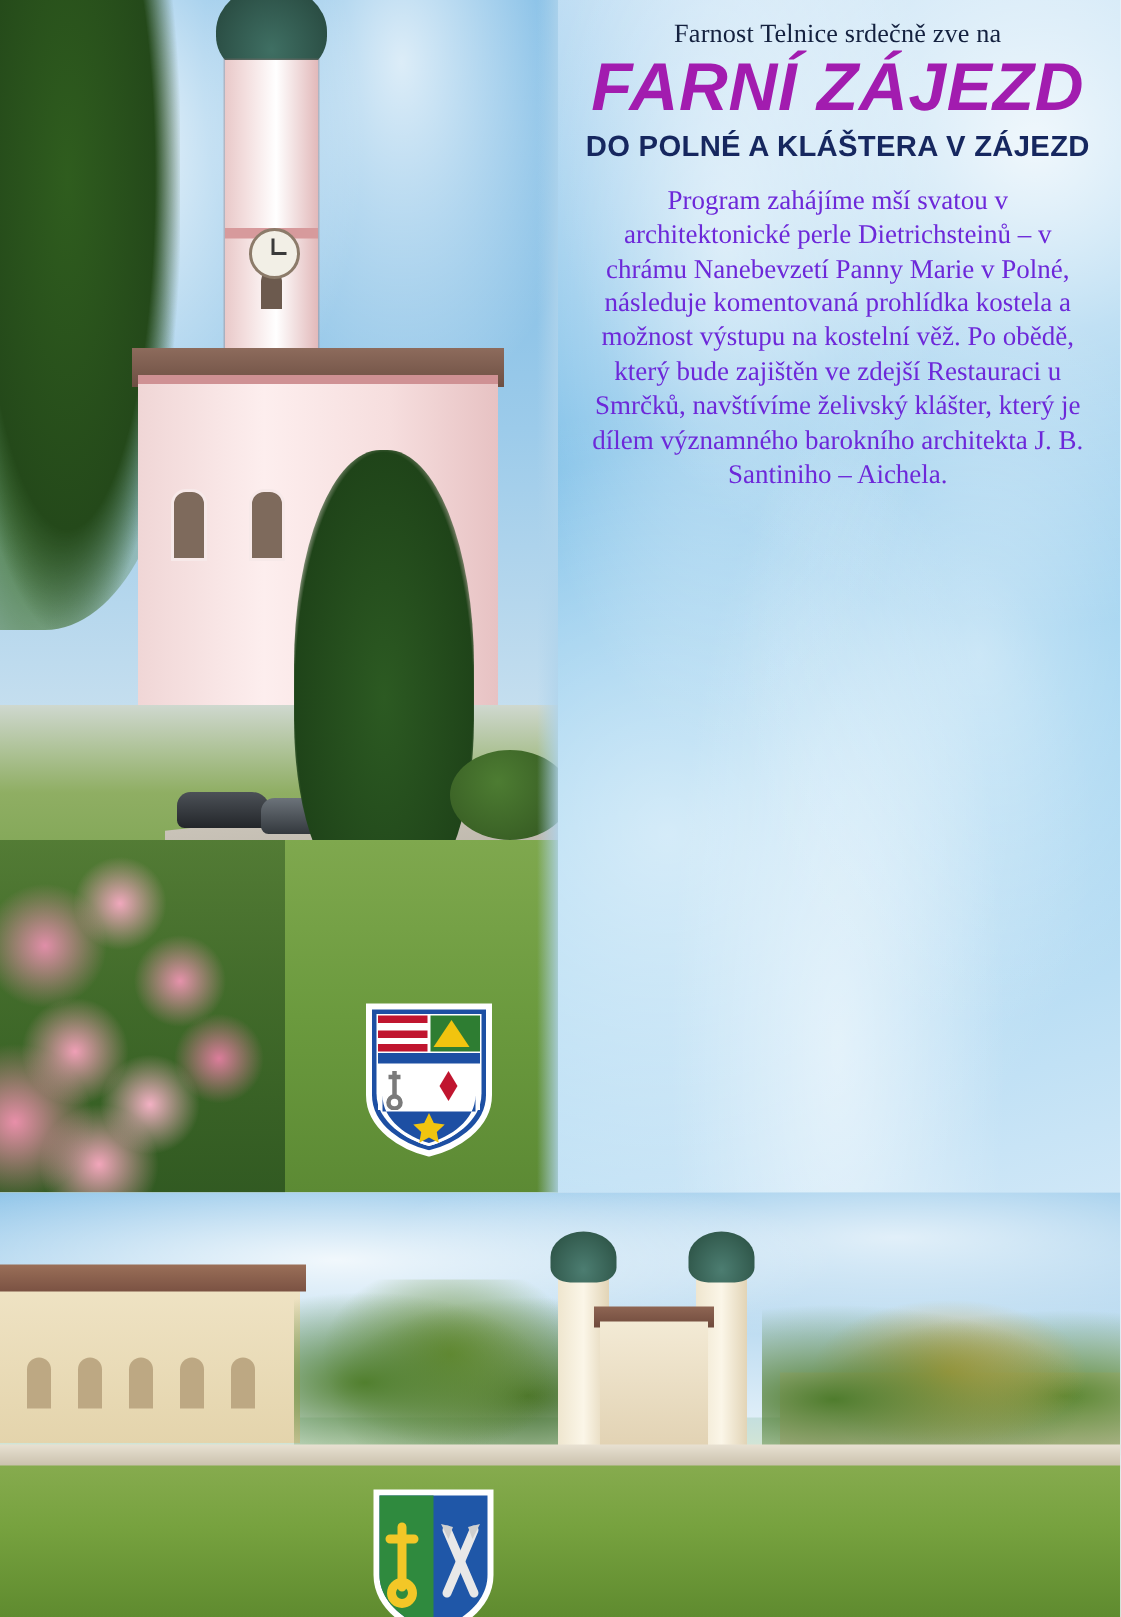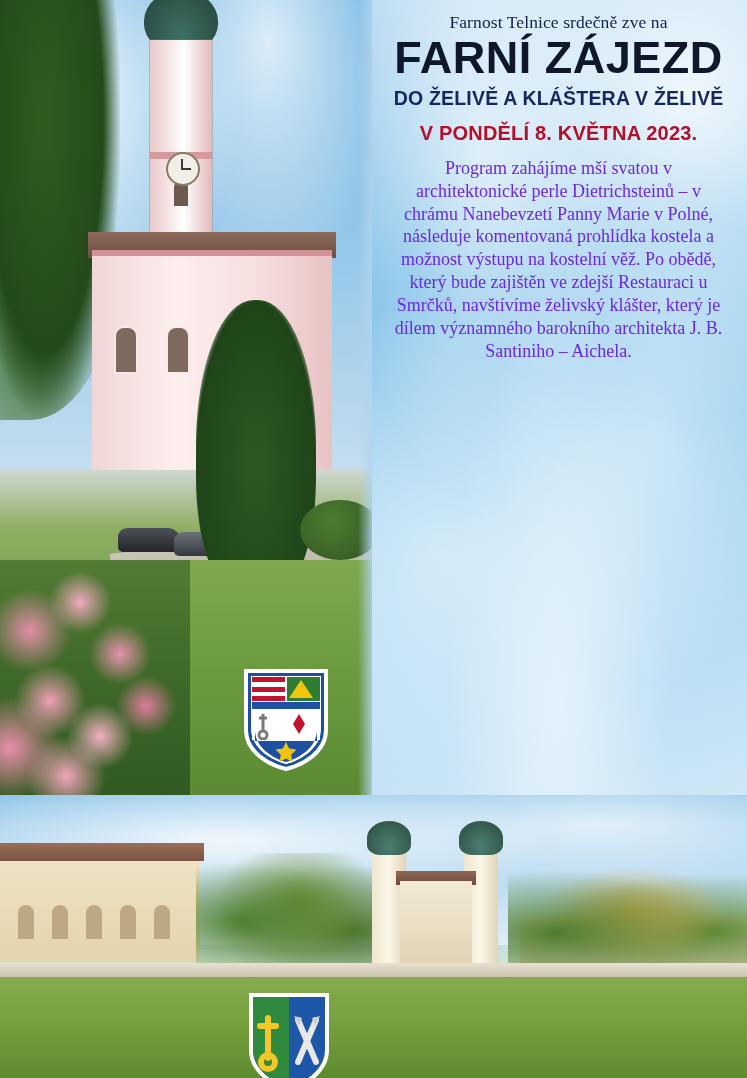--- a/index.html
+++ b/index.html
@@ -272,23 +272,24 @@
   }
   .invite {
     font-size: 17.5px;
     color: #14213f;
     margin: 4px 0 2px;
     letter-spacing: .1px;
   }
   .title-main {
     font-family: "Liberation Sans", sans-serif;
     font-weight: bold;
+    font-style: italic;
     font-size: 45px;
     line-height: 1.02;
-    color: #0f172a;
+    color: #a21caf;
     letter-spacing: .5px;
     margin: 2px 0 6px;
   }
   .subtitle {
     font-family: "Liberation Sans", sans-serif;
     font-weight: bold;
     font-size: 19.5px;
     color: #16275f;
     margin: 0 0 12px;
     letter-spacing: .2px;
@@ -348,22 +349,21 @@
       <div class="pc-conifer"></div>
       <div class="pc-bush" style="left:300px; top:500px; width:80px; height:60px;"></div>
       <div class="pc-bush" style="left:330px; top:560px; width:70px; height:50px;"></div>
       <div class="pc-lawn"></div>
       <div class="pc-flowers"></div>
     </div>
 
     <div class="text-col">
       <div class="invite">Farnost Telnice srdečně zve na</div>
       <div class="title-main">FARNÍ ZÁJEZD</div>
-      <div class="subtitle">DO ŽELIVĚ A KLÁŠTERA V ŽELIVĚ</div>
-      <div class="date-line">V PONDĚLÍ 8. KVĚTNA 2023.</div>
+      <div class="subtitle">DO POLNÉ A KLÁŠTERA V ZÁJEZD</div>
       <p class="para first">Program zahájíme mší svatou v architektonické perle Dietrichsteinů – v chrámu Nanebevzetí Panny Marie v Polné, následuje komentovaná prohlídka kostela a možnost výstupu na kostelní věž. Po obědě, který bude zajištěn ve zdejší Restauraci u Smrčků, navštívíme želivský klášter, který je dílem významného barokního architekta J. B. Santiniho – Aichela.</p>
     </div>
 
     <svg class="crest crest-telnice" viewBox="0 0 86 104">
       <path d="M3 3 H83 V62 C83 84 60 97 43 101 C26 97 3 84 3 62 Z" fill="#1d4fa3" stroke="#ffffff" stroke-width="4"></path>
       <path d="M8 8 H78 V61 C78 80 58 92 43 96 C28 92 8 80 8 61 Z" fill="#ffffff"></path>
 
       <rect x="9" y="9" width="33" height="24" fill="#ffffff"></rect>
       <rect x="9" y="9" width="33" height="5" fill="#c0152f"></rect>
       <rect x="9" y="19" width="33" height="5" fill="#c0152f"></rect>

